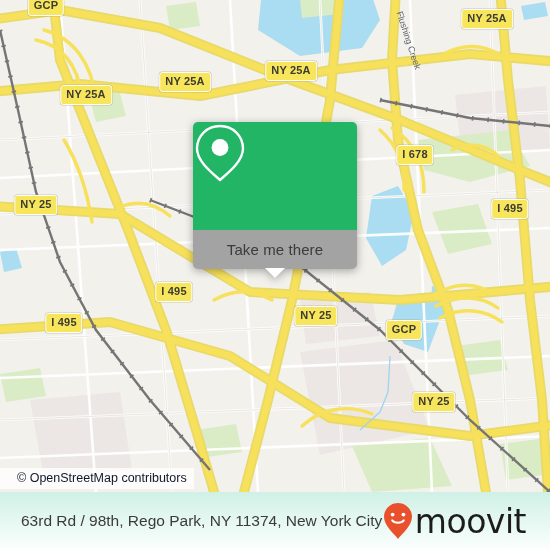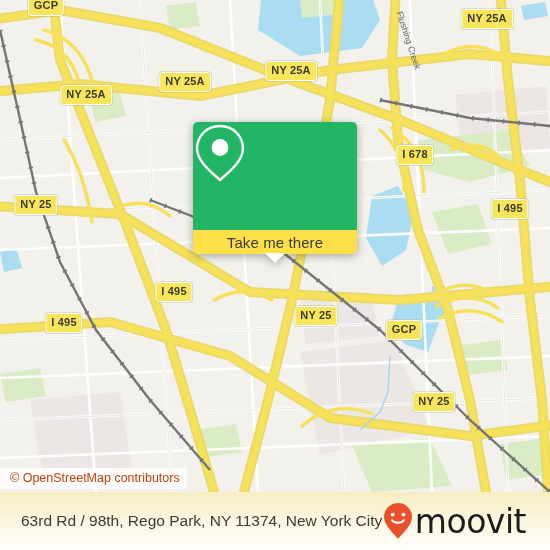--- a/index.html
+++ b/index.html
@@ -58,22 +58,22 @@
     width:164px;
     filter:drop-shadow(0 2px 4px rgba(0,0,0,.32));
   }
   #popup-head{
     background:#22b565;
     height:108px;
     border-radius:5px 5px 0 0;
     display:flex;align-items:center;justify-content:center;
   }
   #popup-body{
-    background:#fde047;
-    height:24px;
+    background:#a3a3a3;
+    height:39px;
     border-radius:0 0 5px 5px;
     display:flex;align-items:center;justify-content:center;
     position:relative;
   }
   #popup-label{
     color:#3b3b3b;
     font-size:15px;
     letter-spacing:.1px;
     font-family:"Liberation Sans", sans-serif;
   }
@@ -85,34 +85,34 @@
     border-left:10px solid transparent;
     border-right:10px solid transparent;
     border-top:10px solid #ffffff;
   }
 
   
   #attribution{
     position:absolute;
     left:0;top:468px;
     background:rgba(255,255,255,.80);
-    color:#c2410c;
+    color:#0f172a;
     font-size:12.5px;
-    padding:3px 7px 4px 10px;
+    padding:3px 7px 4px 17px;
     font-family:"Liberation Sans", sans-serif;
     white-space:nowrap;
     text-align:right;
   }
 
   
   #footer{
     position:absolute;
     left:0;top:492px;
     width:550px;height:58px;
-    background:#fde047;
+    background:#5eead4;
     display:flex;
     align-items:center;
     overflow:hidden;
   }
   #footer-wash{
     position:absolute;left:0;top:0;width:550px;height:58px;
     background:linear-gradient(180deg,rgba(245,243,236,.75),rgba(255,255,255,.98));
     pointer-events:none;
   }
   #footer-address{

